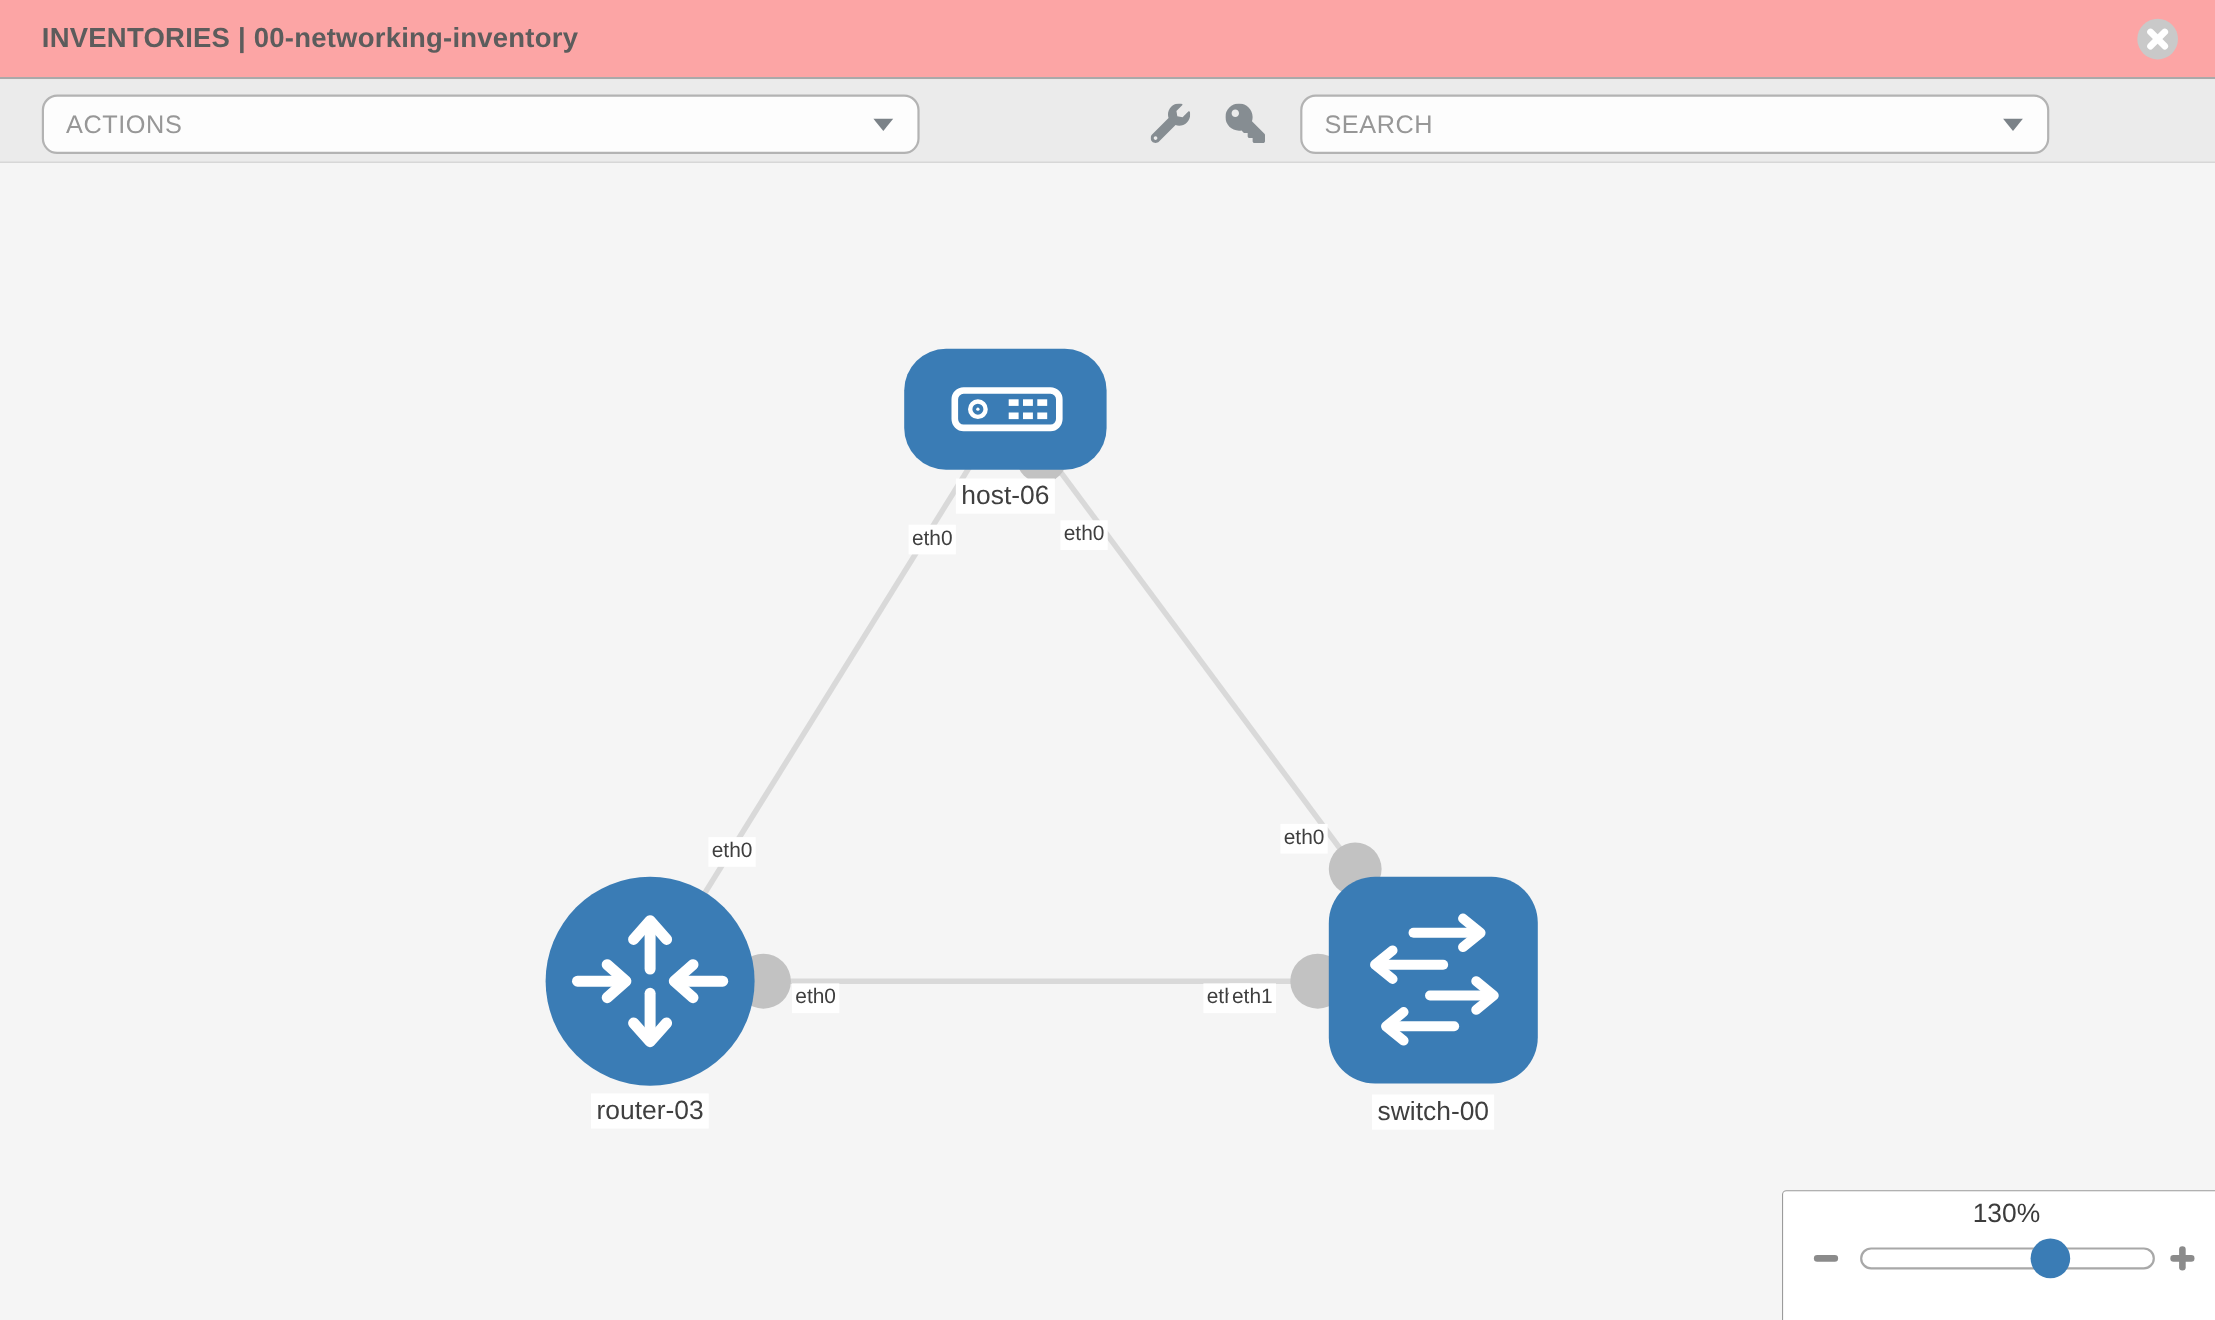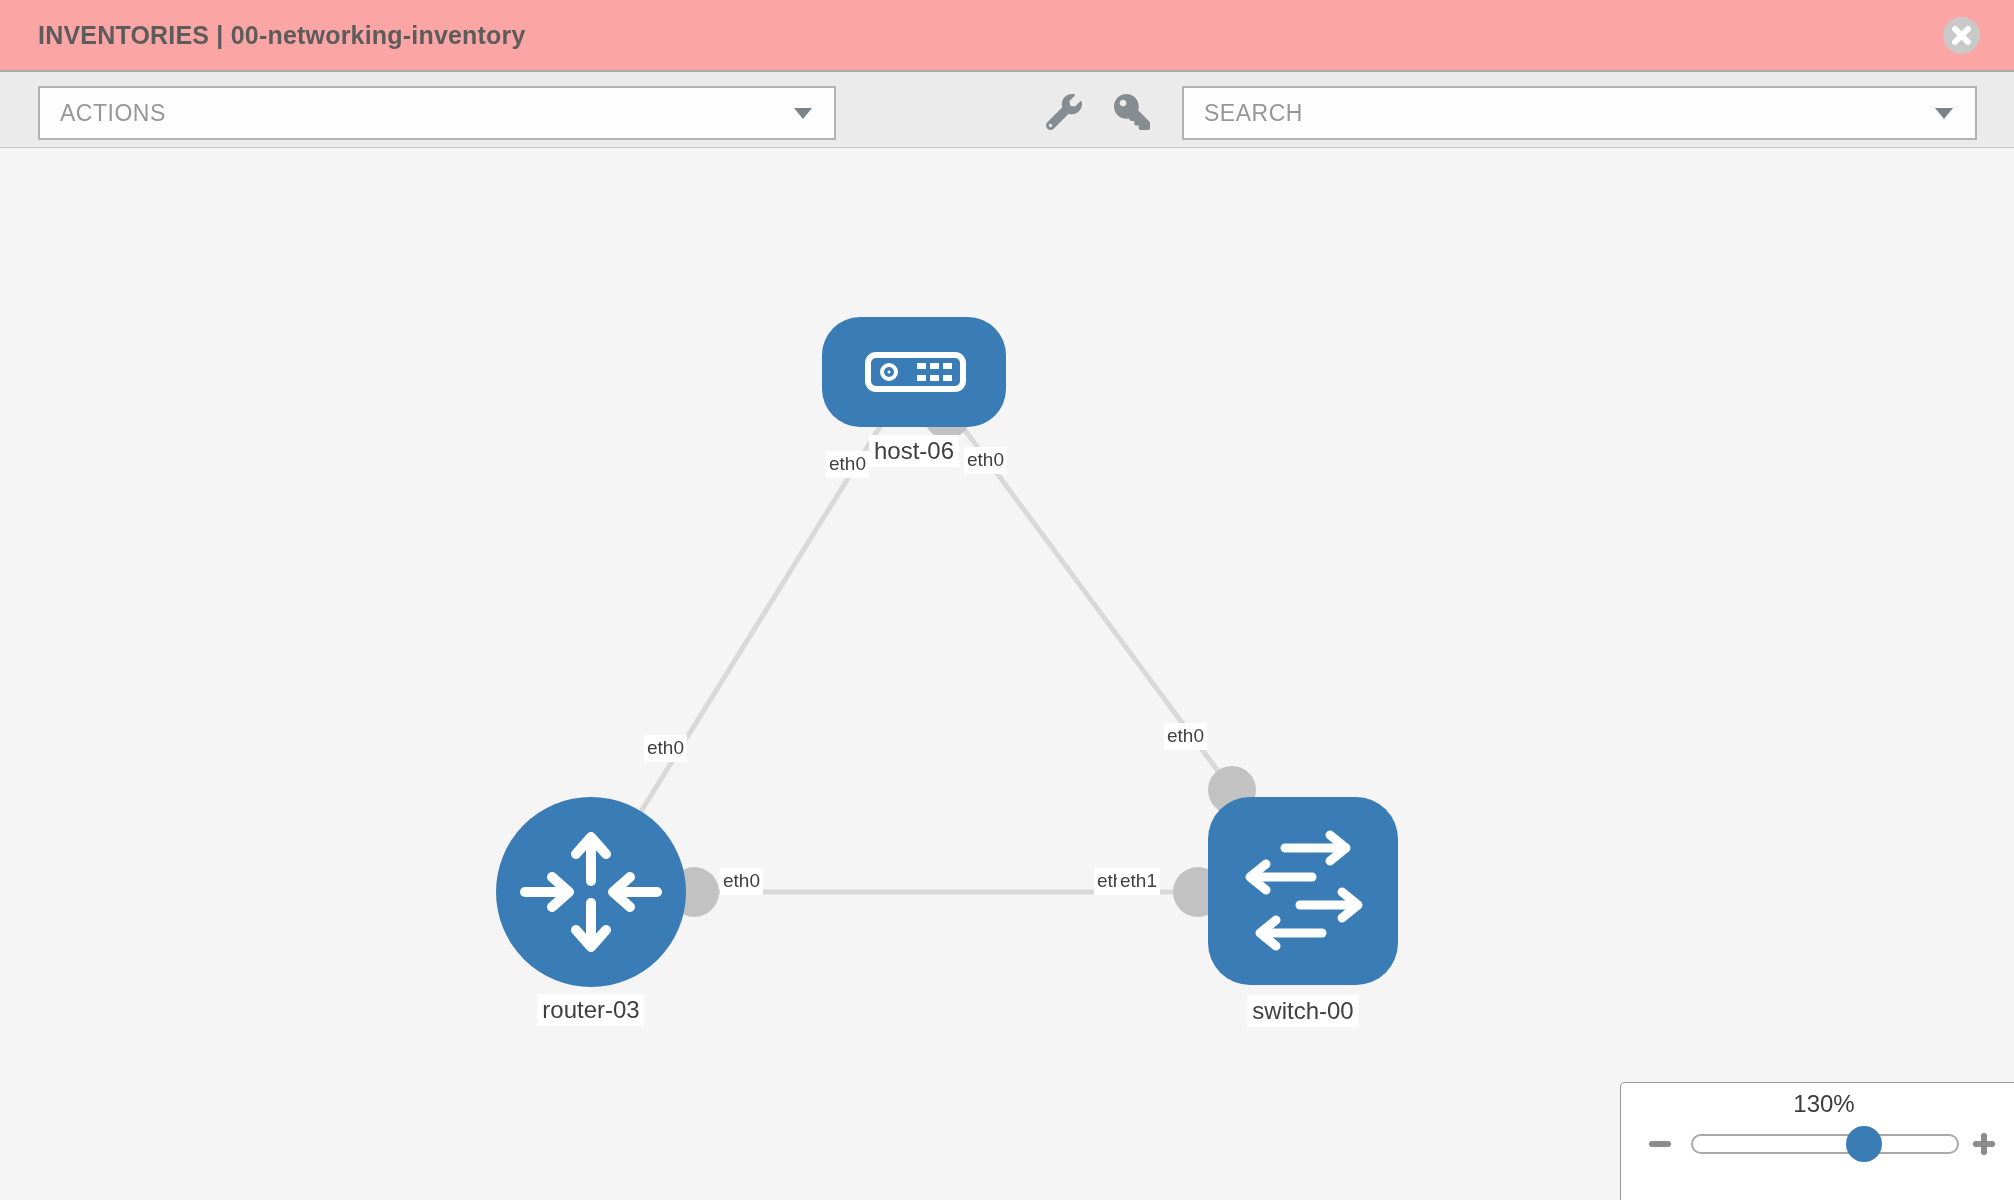--- a/index.html
+++ b/index.html
@@ -12,39 +12,39 @@
   .header-title { position:absolute; left:38px; top:50%; transform:translateY(-50%);
                   font-size:25px; font-weight:bold; color:#5c5c5c; letter-spacing:0.2px; }
   .close-btn { position:absolute; left:1943px; top:17px; width:37px; height:37px;
                border-radius:50%; background:#c9c9c9; cursor:pointer; }
   .close-btn svg { position:absolute; left:8px; top:8px; }
 
   
   .toolbar { position:relative; width:100%; height:76px; background:#ebebeb;
              border-bottom:1px solid #c9c9c9; }
   .select-box { position:absolute; top:14px; height:54px; background:#fdfdfd;
-                border:2px solid #b3b3b3; border-radius:0; }
+                border:2px solid #b3b3b3; border-radius:14px; }
   .select-box .sel-label { position:absolute; left:20px; top:50%; transform:translateY(-50%);
                            font-size:23px; color:#979797; letter-spacing:0.5px; }
   .chevron { position:absolute; right:22px; top:50%; margin-top:-5px;
              width:0; height:0; border-left:9px solid transparent;
              border-right:9px solid transparent; border-top:11px solid #7b8288; }
   .actions-box { left:38px; width:798px; }
-  .search-box  { left:1182px; width:795px;text-align:right; }
+  .search-box  { left:1182px; width:681px;text-align:right; }
   .tool-icon { position:absolute; top:22px; width:36px; height:36px; cursor:pointer; }
   .tool-icon svg { width:100%; height:100%; fill:#868d92; }
   .wrench { left:1046px; }
   .key    { left:1114px; }
 
   
   .canvas { position:relative; width:2014px; height:1052px; background:#f5f5f5; overflow:hidden; }
   .canvas svg.topo { position:absolute; left:0; top:0; }
 
   .chip { position:absolute; background:#ffffff; color:#3f3f3f; white-space:nowrap; }
-  .if-chip   { font-size:19px; line-height:1.4; padding:0 3px; }
+  .if-chip   { font-size:19px; line-height:1.4; padding:0 3px;margin-top:26px; }
   .node-chip { font-size:24px; line-height:1.35; padding:0 5px; transform:translateX(-50%); }
   .z1 { z-index:1; } .z2 { z-index:2; }
 
   
   .zoom-panel { position:absolute; left:1620px; top:934px; width:410px; height:260px;
                 background:#ffffff; border:1px solid #9b9b9b; border-radius:4px; }
   .zoom-level { position:absolute; left:203px; top:7px; transform:translateX(-50%);
                 font-size:24px; color:#3c3c3c; }
   .zoom-minus { position:absolute; left:26px; top:48px; width:26px; height:26px; cursor:pointer; }
   .zoom-plus  { position:absolute; left:350px; top:48px; width:26px; height:26px; cursor:pointer; }

